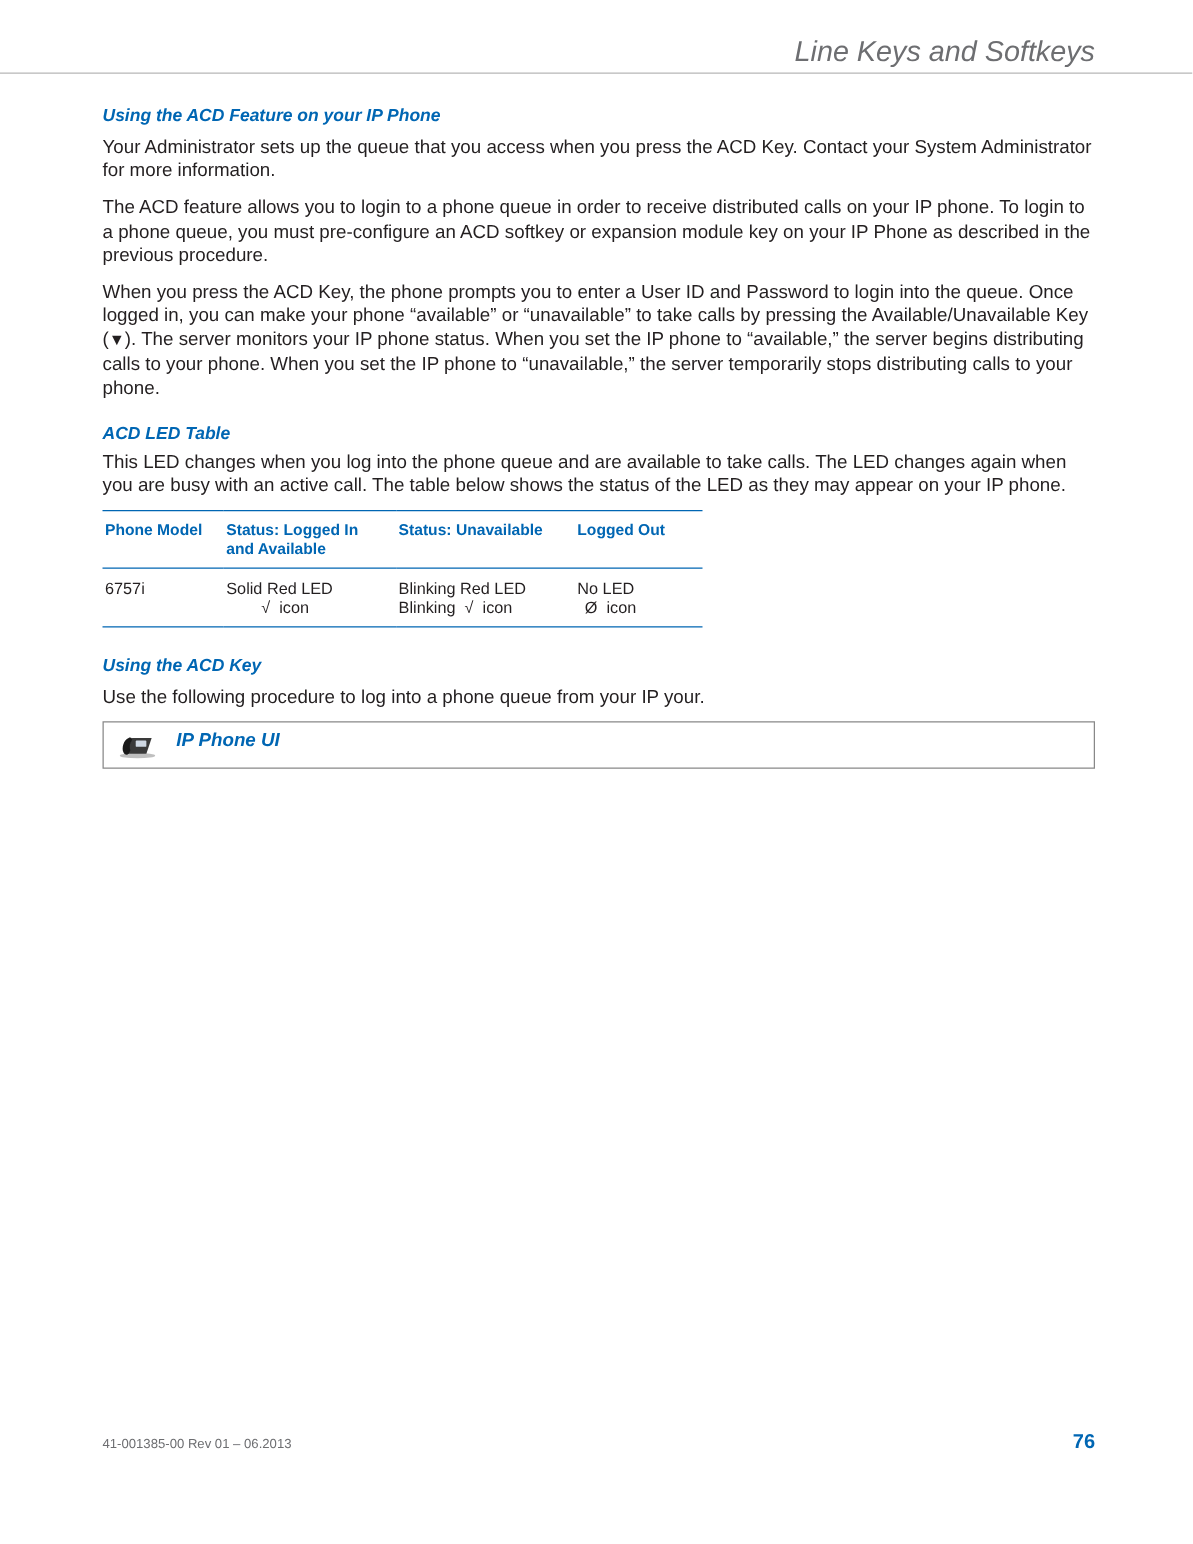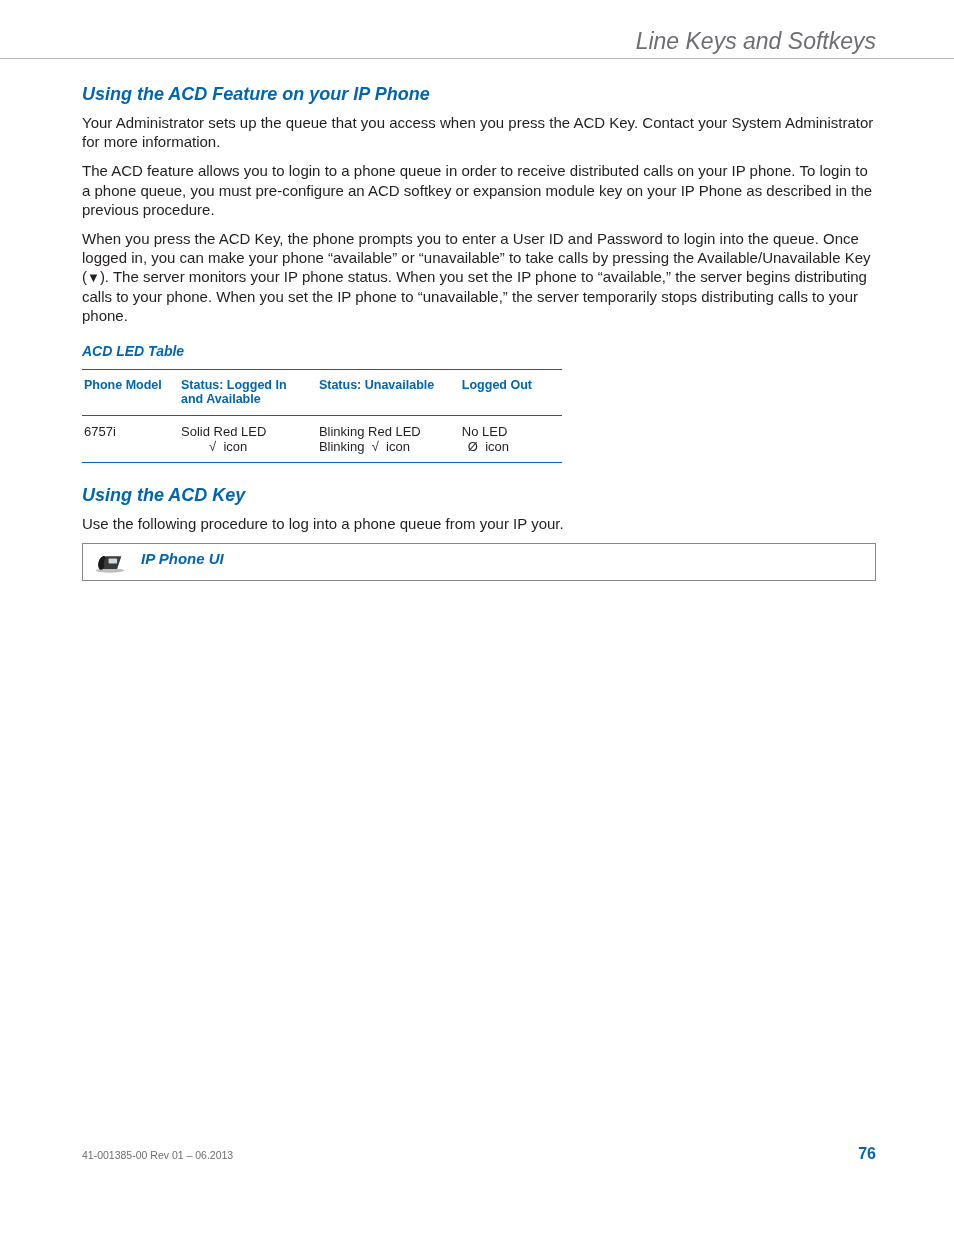--- a/index.html
+++ b/index.html
@@ -1,21 +1,21 @@
 <!DOCTYPE html>
 <html><head>
 <meta charset="utf-8">
 <style>
   * { box-sizing: border-box; margin: 0; padding: 0; }
   html, body { width: 954px; height: 1235px; background: #fff; font-family: "Myriad Pro", "Segoe UI", Arial, sans-serif; color: #231f20; }
   .page { position: relative; width: 954px; height: 1235px; }
   .header { position: absolute; top: 28px; right: 78px; font-size: 23px; font-style: italic; color: #6d6e71; }
   .hr-top { position: absolute; top: 58px; left: 0; right: 0; height: 1px; background: #b7b7b7; }
   .content { position: absolute; top: 84px; left: 82px; right: 78px; }
-  .h3 { color: #0066b3; font-weight: 700; font-style: italic; font-size: 18px; margin-bottom: 8px; }
+  .h3 { color: #0066b3; font-weight: 700; font-style: italic; font-size: 14px; margin-bottom: 8px; }
   .h4 { color: #0066b3; font-weight: 700; font-style: italic; font-size: 14px; margin-top: 18px; margin-bottom: 6px; }
   .body { font-size: 15px; line-height: 1.28; color: #231f20; margin-bottom: 10px; }
   .triangle { font-size: 13px; vertical-align: middle; }
   table.led { border-collapse: collapse; margin-top: 10px; width: 480px; font-size: 13px; }
   table.led th { text-align: left; color: #0066b3; font-weight: 700; font-size: 12.5px; padding: 8px 6px 8px 2px; vertical-align: top; border-top: 1px solid #0066b3; border-bottom: 1px solid #0066b3; line-height: 1.15; }
   table.led td { padding: 8px 6px 8px 2px; vertical-align: top; border-bottom: 1px solid #0066b3; color: #231f20; }
   table.led th:nth-child(1), table.led td:nth-child(1){ width: 95px; }
   table.led th:nth-child(2), table.led td:nth-child(2){ width: 135px; }
   table.led th:nth-child(3), table.led td:nth-child(3){ width: 140px; }
   table.led th:nth-child(4), table.led td:nth-child(4){ width: 100px; }
@@ -38,20 +38,21 @@
   <div class="content">
 
     <div class="h3">Using the ACD Feature on your IP Phone</div>
     <p class="body">Your Administrator sets up the queue that you access when you press the ACD Key. Contact your System Administrator for more information.</p>
     <p class="body">The ACD feature allows you to login to a phone queue in order to receive distributed calls on your IP phone. To login to a phone queue, you must pre-configure an ACD softkey or expansion module key on your IP Phone as described in the previous procedure.</p>
     <p class="body">
       <span>When you press the ACD Key, the phone prompts you to enter a User ID and Password to login into the queue. Once logged in, you can make your phone “available” or “unavailable” to take calls by pressing the Available/Unavailable Key (</span><span class="triangle">▼</span><span>). The server monitors your IP phone status. When you set the IP phone to “available,” the server begins distributing calls to your phone. When you set the IP phone to “unavailable,” the server temporarily stops distributing calls to your phone.</span>
     </p>
 
     <div class="h4">ACD LED Table</div>
+    <p class="body">This LED changes when you log into the phone queue and are available to take calls. The LED changes again when you are busy with an active call. The table below shows the status of the LED as they may appear on your IP phone.</p>
 
     <table class="led">
       <thead>
         <tr>
           <th>Phone Model</th>
           <th>Status: Logged In and Available</th>
           <th>Status: Unavailable</th>
           <th>Logged Out</th>
         </tr>
       </thead>

